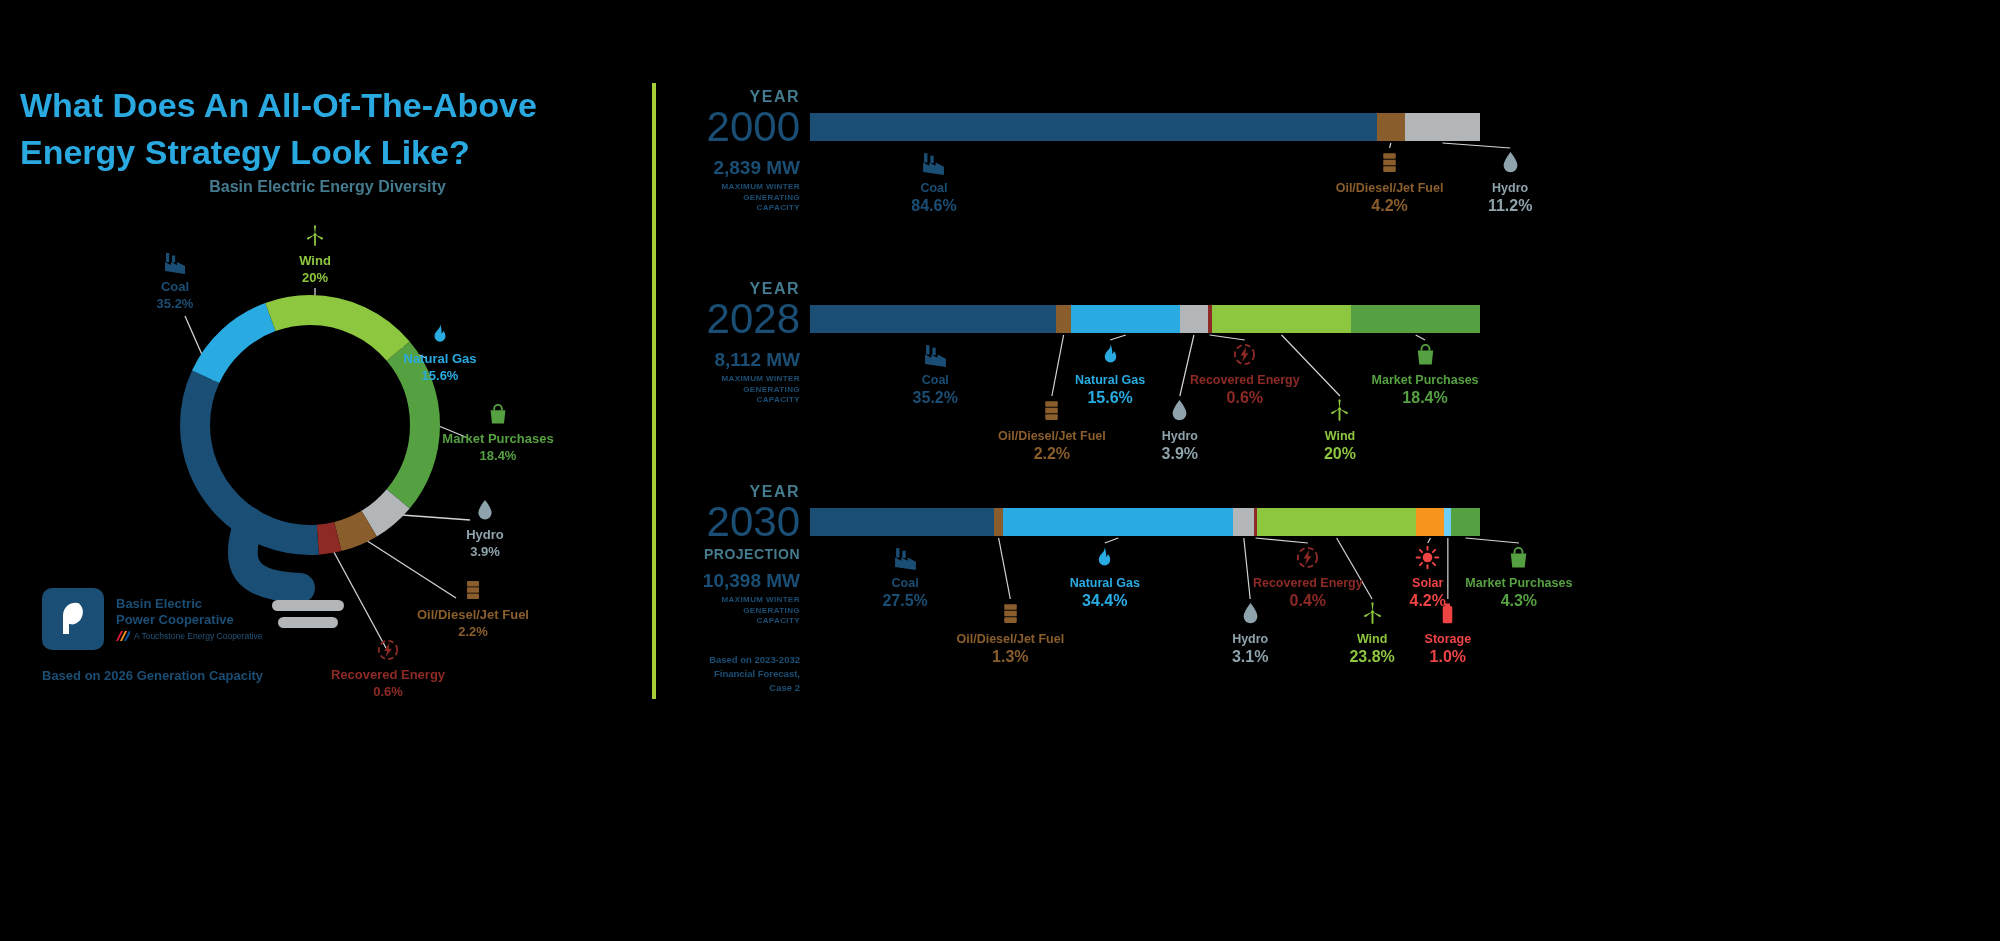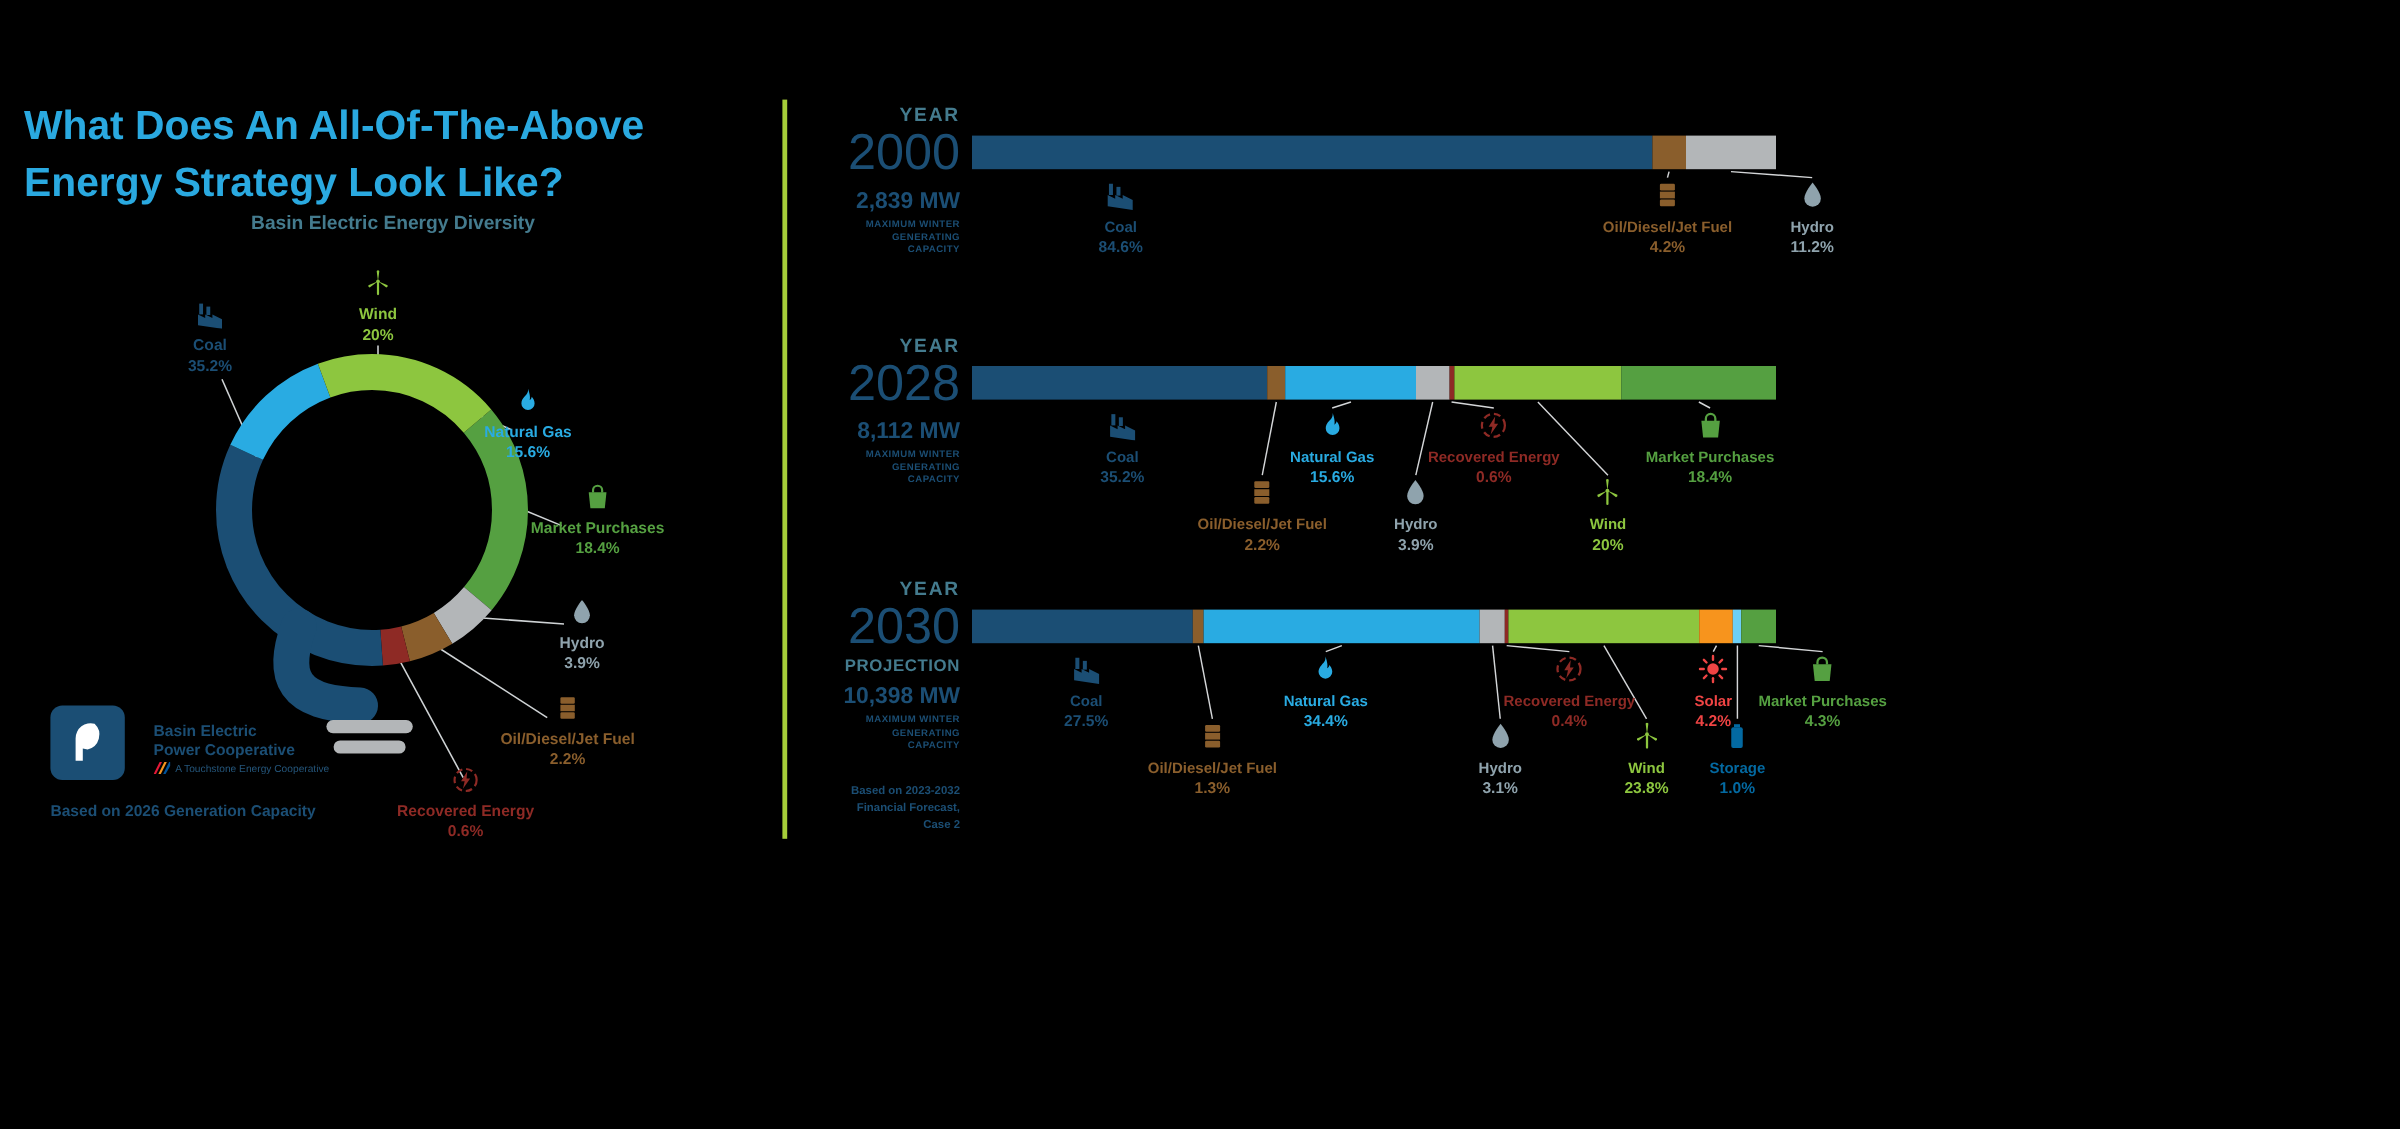--- a/index.html
+++ b/index.html
@@ -22,21 +22,21 @@
   .bl-name{font-size:13px;line-height:1.15;margin-top:2px}
   .bl-pct{font-size:13px;margin-top:1px}
   #bl-coal{left:95px;top:40px}
   #bl-wind{left:235px;top:14px}
   #bl-gas{left:360px;top:112px}
   #bl-market{left:418px;top:192px}
   #bl-hydro{left:405px;top:288px}
   #bl-oil{left:378px;top:368px;width:150px}
   #bl-recovered{left:308px;top:428px}
 
-  .logo-row{position:absolute;left:42px;top:588px;display:flex;align-items:center;gap:24px}
+  .logo-row{position:absolute;left:42px;top:588px;display:flex;align-items:flex-start;gap:12px}
   .logo-box{width:62px;height:62px;background:#1b4e74;border-radius:10px;
             display:flex;align-items:center;justify-content:center}
   .logo-box svg{width:40px;height:40px}
   .logo-text{color:#1b4e74;font-weight:bold;padding-top:8px}
   .logo-name{font-size:13px;line-height:1.25}
   .logo-sub{font-size:8.5px;margin-top:2px;font-weight:normal;color:#24557a;
             display:flex;align-items:center;gap:4px}
   .left-footnote{position:absolute;left:42px;top:668px;color:#1b4e74;font-size:13px;font-weight:bold}
 
   
@@ -53,21 +53,21 @@
   .cap-note{font-size:8px;font-weight:bold;letter-spacing:.4px;margin-top:3px;line-height:1.35;text-transform:uppercase}
   .chart-footnote{font-size:9.5px;font-weight:bold;margin-top:26px;line-height:1.45;color:#1b4e74}
 
   .bar{position:absolute;left:110px;top:25px;width:670px;height:28px;display:flex}
   .seg{height:100%}
   .leaders{position:absolute;left:0;top:0;pointer-events:none}
 
   .slabel{position:absolute;width:130px;text-align:center;font-weight:bold}
   .slabel .icn{display:inline-block;width:25px;height:25px}
   .sl-name{font-size:12.5px;line-height:1.15;margin-top:2px}
-  .sl-pct{font-size:13px;margin-top:2px}
+  .sl-pct{font-size:16px;margin-top:2px}
 
   .icn svg{display:block;width:100%;height:100%}
 </style>
 </head>
 <body>
 
 <div class="canvas">
 
   <div class="title">
     <span>What Does An All-Of-The-Above</span><br>
@@ -339,21 +339,21 @@
               <line x1="12" y1="1.6" x2="12" y2="4.6"></line>
               <line x1="12" y1="19.4" x2="12" y2="22.4"></line>
               <line x1="1.6" y1="12" x2="4.6" y2="12"></line>
               <line x1="19.4" y1="12" x2="22.4" y2="12"></line>
               <line x1="4.7" y1="4.7" x2="6.8" y2="6.8"></line>
               <line x1="17.2" y1="17.2" x2="19.3" y2="19.3"></line>
               <line x1="19.3" y1="4.7" x2="17.2" y2="6.8"></line>
               <line x1="6.8" y1="17.2" x2="4.7" y2="19.3"></line>
             </g>
           </svg></span><div class="sl-name">Solar</div><div class="sl-pct">4.2%</div></div>
-      <div class="slabel" style="left: 682.84px; top: 118px; color: #0369a1;"><span class="icn"><svg viewBox="0 0 24 24" fill="currentColor">
+      <div class="slabel" style="left: 682.84px; top: 118px; color: #ef4444;"><span class="icn"><svg viewBox="0 0 24 24" fill="currentColor">
             <rect x="9.6" y="2.4" width="4.8" height="2.4"></rect>
             <rect x="7.4" y="4.8" width="9.2" height="16.6" rx="1.6"></rect>
           </svg></span><div class="sl-name">Storage</div><div class="sl-pct">1.0%</div></div>
       <div class="slabel" style="left: 753.86px; top: 62px; color: rgb(85, 160, 65);"><span class="icn"><svg viewBox="0 0 24 24" fill="currentColor">
             <path d="M8.2 8.4V6.6a3.8 3.8 0 0 1 7.6 0v1.8" fill="none" stroke="currentColor" stroke-width="1.8"></path>
             <path d="M4.6 8.2h14.8L18 21.6H6z"></path>
           </svg></span><div class="sl-name">Market Purchases</div><div class="sl-pct">4.3%</div></div>
     </div>
 
 </div>

